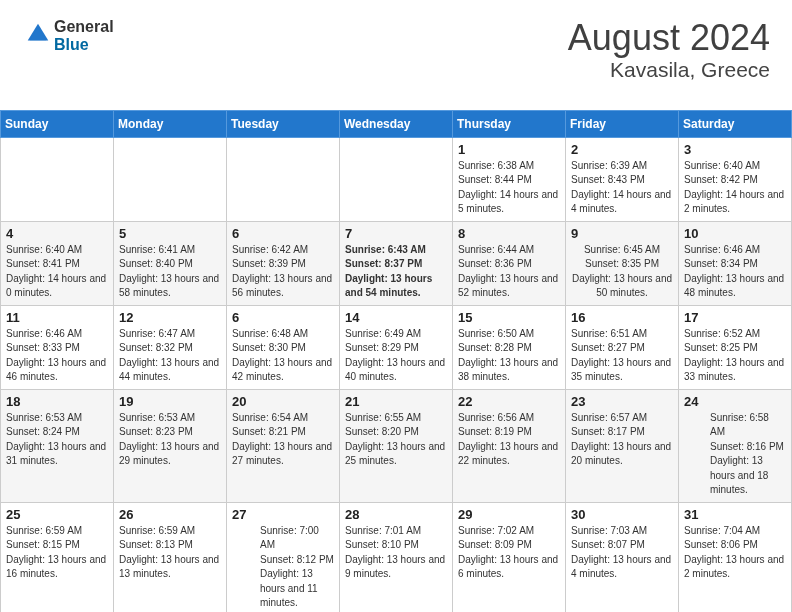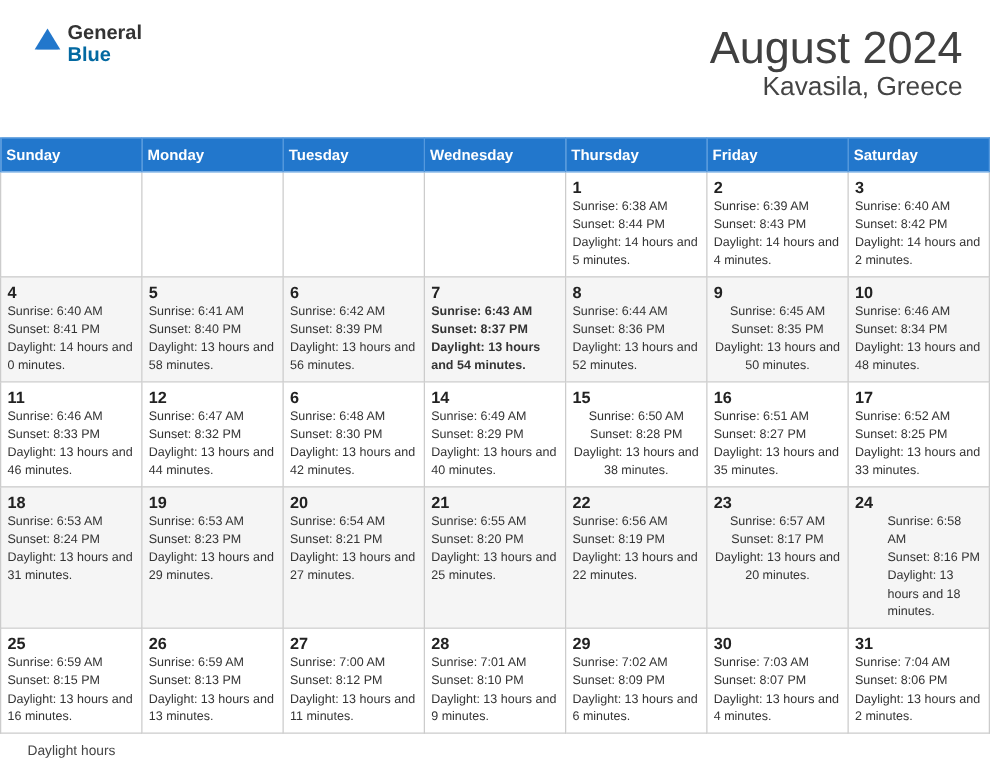--- a/index.html
+++ b/index.html
@@ -218,21 +218,21 @@
 Daylight: 13 hours and 42 minutes.</div>
         </td>
         <td>
           <div class="day-num">14</div>
           <div class="day-info" style="white-space: pre-line;">Sunrise: 6:49 AM
 Sunset: 8:29 PM
 Daylight: 13 hours and 40 minutes.</div>
         </td>
         <td>
           <div class="day-num">15</div>
-          <div class="day-info" style="white-space: pre-line; text-align: center;">Sunrise: 6:50 AM
+          <div class="day-info" style="white-space: pre-line;">Sunrise: 6:50 AM
 Sunset: 8:28 PM
 Daylight: 13 hours and 38 minutes.</div>
         </td>
         <td>
           <div class="day-num">16</div>
           <div class="day-info" style="white-space: pre-line;">Sunrise: 6:51 AM
 Sunset: 8:27 PM
 Daylight: 13 hours and 35 minutes.</div>
         </td>
         <td>
@@ -268,21 +268,21 @@
 Daylight: 13 hours and 25 minutes.</div>
         </td>
         <td>
           <div class="day-num">22</div>
           <div class="day-info" style="white-space: pre-line;">Sunrise: 6:56 AM
 Sunset: 8:19 PM
 Daylight: 13 hours and 22 minutes.</div>
         </td>
         <td>
           <div class="day-num">23</div>
-          <div class="day-info" style="white-space: pre-line; text-align: center;">Sunrise: 6:57 AM
+          <div class="day-info" style="white-space: pre-line;">Sunrise: 6:57 AM
 Sunset: 8:17 PM
 Daylight: 13 hours and 20 minutes.</div>
         </td>
         <td>
           <div class="day-num">24</div>
           <div class="day-info" style="white-space: pre-line; margin-left: 26px;">Sunrise: 6:58 AM
 Sunset: 8:16 PM
 Daylight: 13 hours and 18 minutes.</div>
         </td>
       </tr>
@@ -294,21 +294,21 @@
 Daylight: 13 hours and 16 minutes.</div>
         </td>
         <td>
           <div class="day-num">26</div>
           <div class="day-info" style="white-space: pre-line;">Sunrise: 6:59 AM
 Sunset: 8:13 PM
 Daylight: 13 hours and 13 minutes.</div>
         </td>
         <td>
           <div class="day-num">27</div>
-          <div class="day-info" style="white-space: pre-line;">Sunrise: 7:00 AM
+          <div class="day-info" style="white-space: pre-line; margin-left: 28px;">Sunrise: 7:00 AM
 Sunset: 8:12 PM
 Daylight: 13 hours and 11 minutes.</div>
         </td>
         <td>
           <div class="day-num">28</div>
           <div class="day-info" style="white-space: pre-line;">Sunrise: 7:01 AM
 Sunset: 8:10 PM
 Daylight: 13 hours and 9 minutes.</div>
         </td>
         <td>

